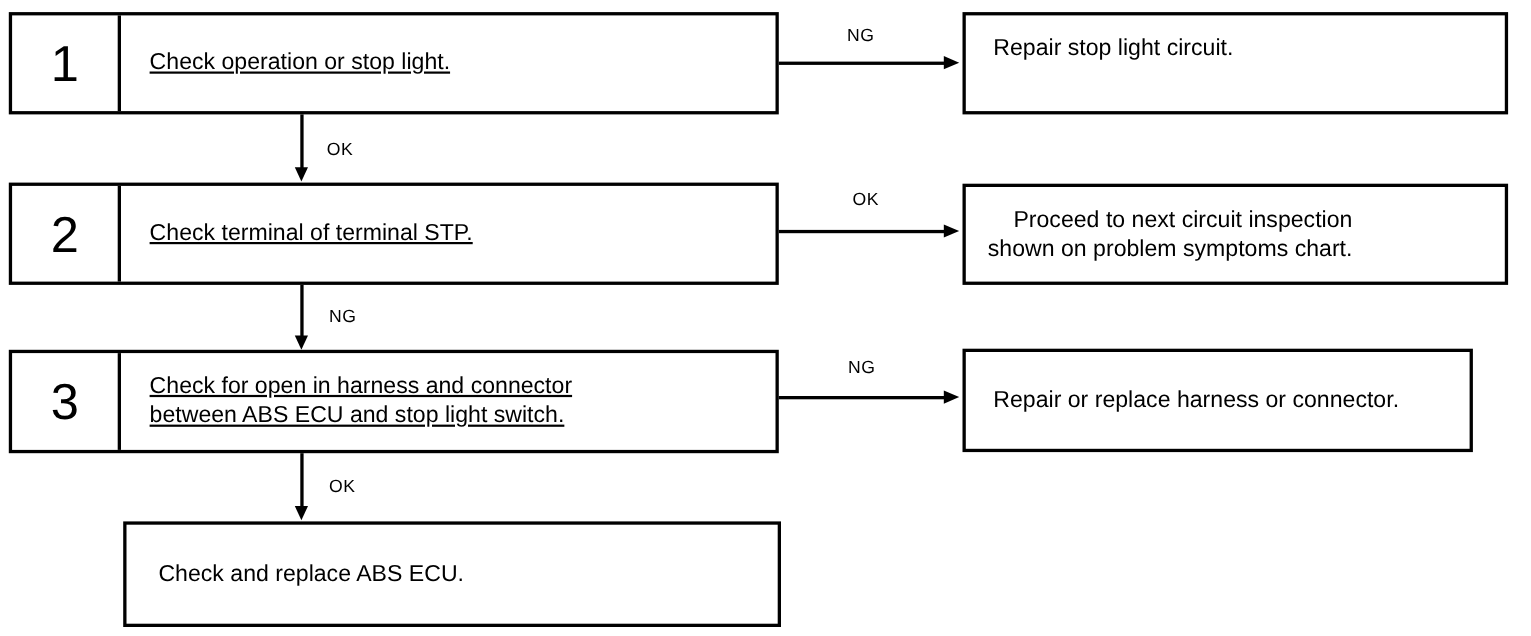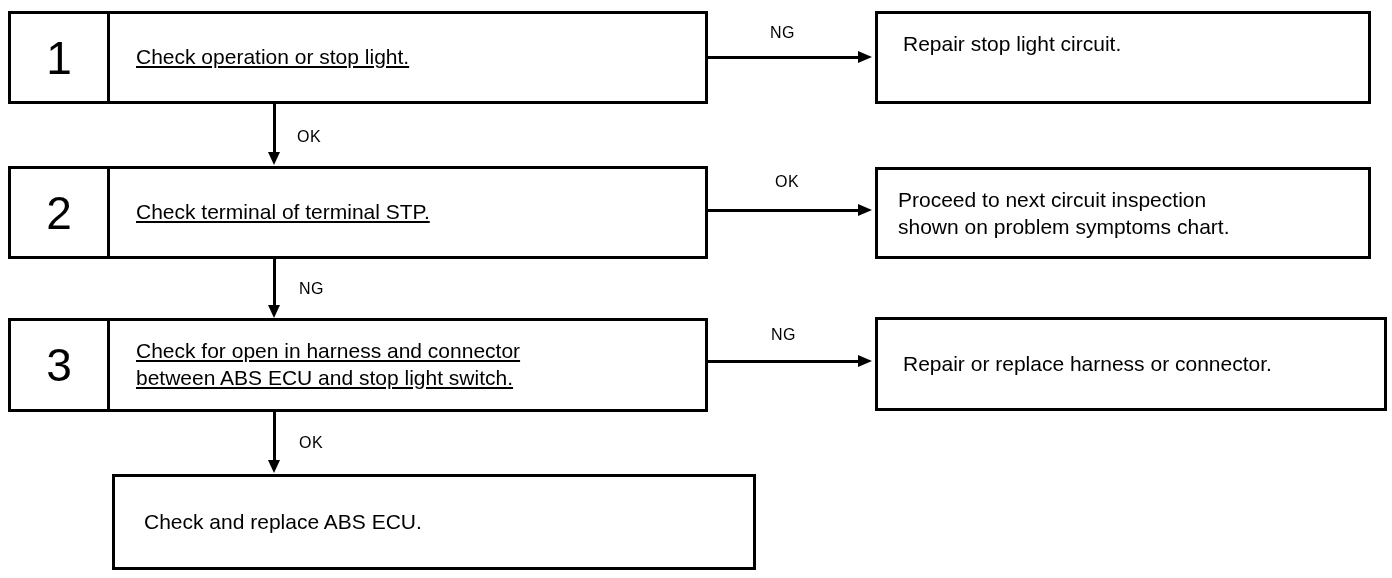--- a/index.html
+++ b/index.html
@@ -58,20 +58,21 @@
     display: flex;
     padding-left: 25px;
     padding-right: 12px;
     font-size: 21px;
     line-height: 1.30;
     white-space: pre-line;
   }
   .align-top {
     align-items: flex-start;
     padding-top: 16px;
+    text-align: right;
   }
   .align-middle {
     align-items: center;
   }
   .plain-box {
     display: flex;
     align-items: center;
     padding-left: 29px;
     padding-right: 12px;
     font-size: 21px;
@@ -151,21 +152,21 @@
   <div class="box step-box" style="left:8px; top:318px; width:700px; height:94px;">
     <div class="num-cell">3</div>
     <div class="step-text">Check for open in harness and connector
 between ABS ECU and stop light switch.</div>
   </div>
 
   <div class="hline" style="left:708px; top:360px; width:152px;"></div>
   <div class="arrow-right" style="left:858px; top:355px;"></div>
   <div class="conn-label" style="left:771px; top:327px;">NG</div>
 
-  <div class="box result-box align-middle" style="left:875px; top:317px; width:512px; height:94px;">Repair or replace harness or connector.</div>
+  <div class="box result-box align-middle" style="left:875px; top:317px; width:464px; height:94px;">Repair or replace harness or connector.</div>
 
   <div class="vline" style="left:273px; top:412px; height:50px;"></div>
   <div class="arrow-down" style="left:268px; top:460px;"></div>
   <div class="conn-label" style="left:299px; top:435px;">OK</div>
 
-  <div class="box plain-box" style="left:112px; top:474px; width:644px; height:96px;">Check and replace ABS ECU.</div>
+  <div class="box plain-box" style="left:112px; top:474px; width:598px; height:96px;">Check and replace ABS ECU.</div>
 
 </div>
 
 </body></html>

